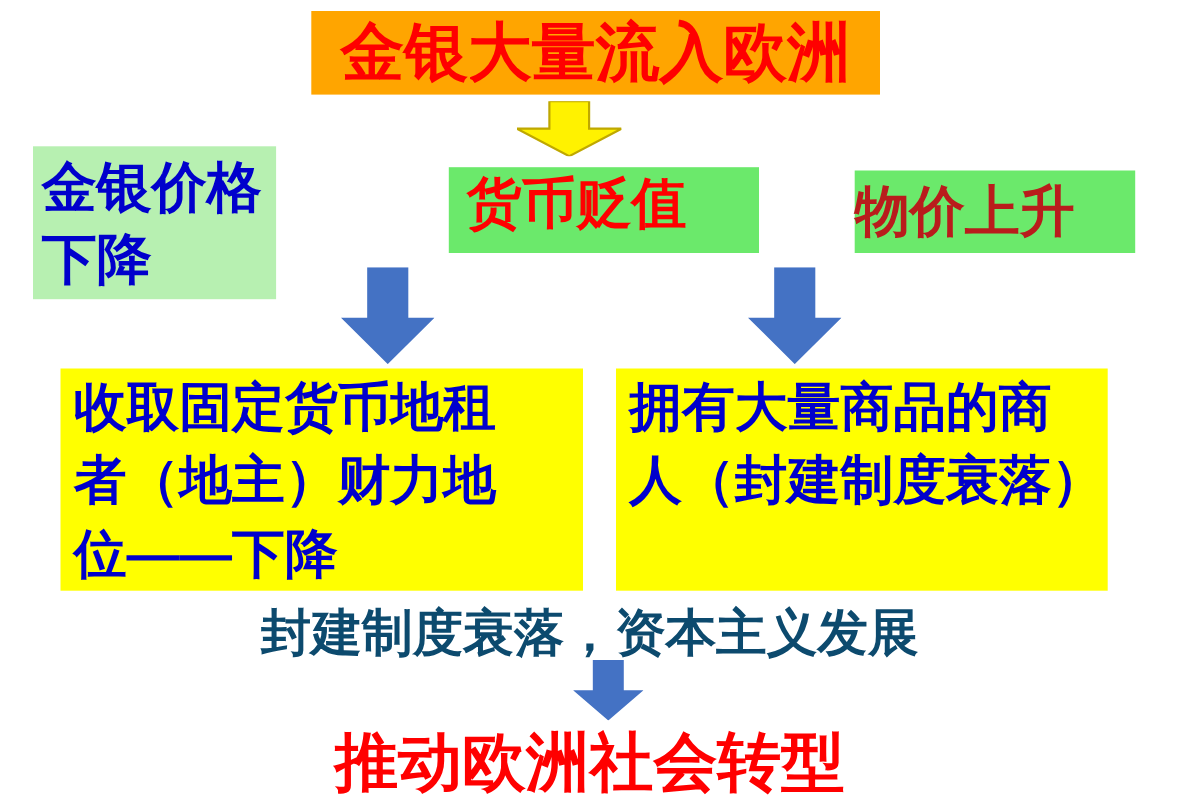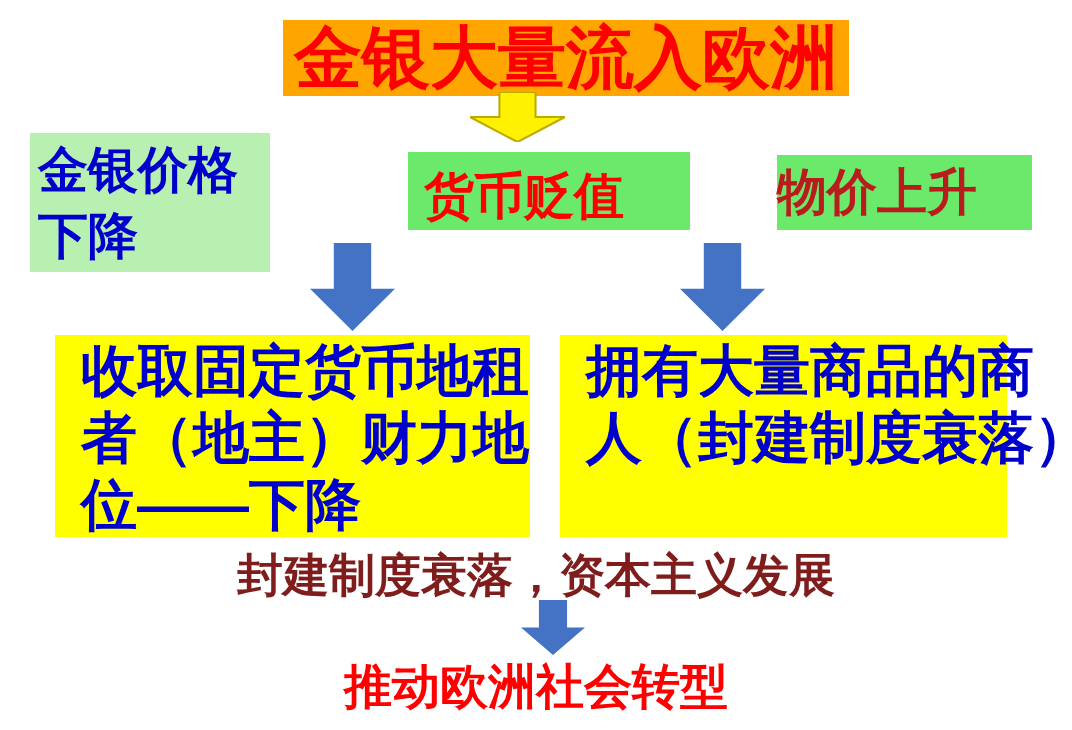--- a/index.html
+++ b/index.html
@@ -11,81 +11,81 @@
   .stage {
     position: relative;
     width: 1072px; height: 730px;
     background: #ffffff;
     overflow: hidden;
     font-weight: bold;
   }
   .box { position: absolute; font-weight: bold; }
 
   .title-box {
-    left: 283px; top: 20px; width: 566px; height: 76px;
+    left: 283px; top: 10px; width: 517px; height: 76px;
     background: #FFA500;
     color: #FF0000;
-    font-size: 68px;
+    font-size: 58px;
     display: flex; align-items: center; justify-content: center;
     white-space: nowrap;
   }
 
   .arrow { position: absolute; display: block; }
   .arrow-yellow { left: 470px; top: 92px; width: 95px; height: 50px; }
   .arrow-blue-left { left: 310px; top: 243px; width: 85px; height: 88px; }
   .arrow-blue-right { left: 680px; top: 243px; width: 85px; height: 88px; }
   .arrow-blue-bottom { left: 521px; top: 600px; width: 64px; height: 55px; }
 
   .green-light {
-    left: 30px; top: 133px; width: 240px; height: 139px;
+    left: 30px; top: 133px; width: 221px; height: 139px;
     background: #B7F0B1;
     color: #0000CC;
     font-size: 50px; line-height: 66px;
     padding: 4px 0 0 8px;
     white-space: nowrap;
   }
   .green-mid {
     left: 408px; top: 152px; width: 282px; height: 78px;
     background: #6BE96B;
     color: #FF0000;
     font-size: 50px;
-    display: flex; align-items: flex-end;
+    display: flex; align-items: flex-start;
     padding-left: 16px;
     white-space: nowrap;
   }
   .green-right {
     left: 777px; top: 155px; width: 255px; height: 75px;
     background: #6BE96B;
     color: #b91c1c;
     font-size: 50px;
     display: flex; align-items: center; justify-content: flex-start;
     white-space: nowrap;
   }
 
   .yellow-box {
     background: #FFFF00;
     color: #0000CC;
-    font-size: 56px; line-height: 67px;
-    padding: 2px 0 0 26px;
+    font-size: 48px; line-height: 67px;
+    padding: 2px 0 0 12px;
     white-space: nowrap;
   }
   .yellow-left  { left: 55px;  top: 335px; width: 475px; height: 202px; }
   .yellow-right { left: 560px; top: 335px; width: 447px; height: 202px; }
 
   .conclusion-text {
     left: 0; top: 545px; width: 1072px; height: 55px;
-    color: #7f1d1d;
+    color: #0c4a6e;
     font-size: 46px;
     text-align: center;
     white-space: nowrap;
   }
   .result-text {
     left: 0; top: 655px; width: 1072px; height: 65px;
     color: #FF0000;
-    font-size: 48px;
+    font-size: 58px;
     text-align: center;
     white-space: nowrap;
   }
 </style>
 </head>
 <body>
 
 <div class="stage">
 
   <div class="box title-box">

